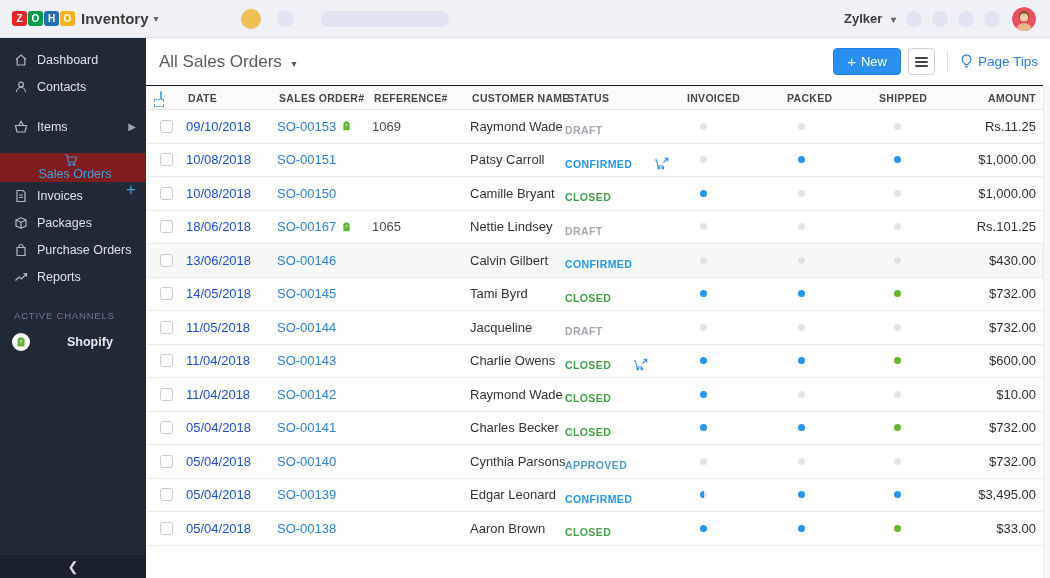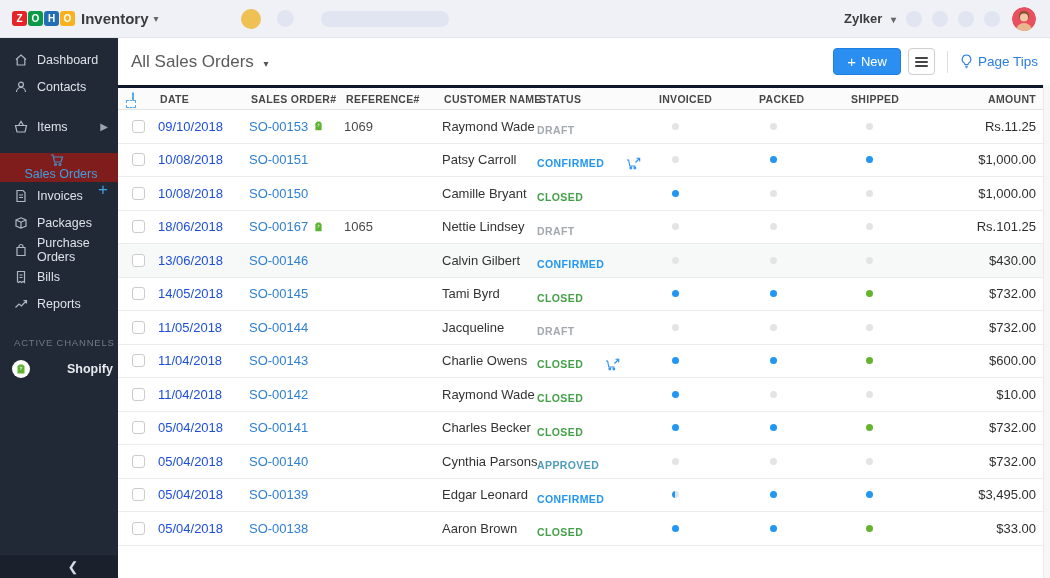--- a/index.html
+++ b/index.html
@@ -22,21 +22,21 @@
   .tb-right { margin-left:auto; display:flex; align-items:center; }
   .org { font-size:13px; font-weight:bold; color:#3b3b3b; cursor:pointer; }
   .tb-icon-dot { width:16px; height:16px; border-radius:50%; background:#e1e5f2; margin-left:10px; cursor:pointer; }
   .tb-icon-dot:first-of-type { margin-left:20px; }
   .avatar { width:24px; height:24px; border-radius:50%; margin:0 14px 0 12px; cursor:pointer; overflow:hidden; flex-shrink:0; }
 
   
   .body-row { display:flex; flex:1; min-height:0; }
 
   
-  .sidebar { width:118px; background:#212936; display:flex; flex-direction:column; flex-shrink:0; position:relative; }
+  .sidebar { width:146px; background:#212936; display:flex; flex-direction:column; flex-shrink:0; position:relative; }
   .nav { padding-top:8px; }
   .nav-item { height:27px; display:flex; align-items:center; padding:0 10px 0 14px; color:#dde2e8; font-size:12.5px; cursor:pointer; }
   .nav-item .ic { width:14px; height:14px; margin-right:9px; flex-shrink:0; opacity:.85; display:flex; align-items:center; justify-content:center; }
   .nav-item svg { stroke:#c9d1da; }
   .nav-item.gap { margin-top:13px; }
   .nav-item.active { background:#7f1d1d; color:#3e9fe0; height:29px;flex-direction:column; }
   .nav-item.active svg { stroke:#3e9fe0; }
   .nav-right { margin-left:auto; color:#9aa5b1; font-size:10px; }
   .nav-plus { margin-left:auto; color:#41a2e8; font-size:17px; font-weight:400; line-height:1; }
   .section-label { margin:20px 0 6px 14px; font-size:9.5px; letter-spacing:.8px; color:#6e7a89; }
@@ -54,37 +54,37 @@
   .btn-new { background:#2b8ff2; color:#fff; border:1px solid #1f7fe0; border-radius:4px; height:27px; padding:0 13px; font-size:13px; display:flex; align-items:center; cursor:pointer; }
   .btn-new .plus { font-size:15px; margin-right:5px; font-weight:400; }
   .btn-menu { width:27px; height:27px; background:#fff; border:1px solid #cfcfcf; border-radius:4px; margin-left:7px; display:flex; flex-direction:column; justify-content:center; align-items:center; gap:2px; cursor:pointer; }
   .btn-menu i { display:block; width:13px; height:2px; background:#444; border-radius:1px; }
   .mh-sep { width:1px; height:22px; background:#ddd; margin:0 12px; }
   .page-tips { display:flex; align-items:center; color:#2b7de0; font-size:13.5px; cursor:pointer; }
   .page-tips svg { margin-right:5px; }
 
   
   .grid-cols { display:grid; grid-template-columns:40px 91px 95px 98px 95px 120px 100px 92px 90px 1fr; align-items:center; }
-  .thead { height:25px; background:#fbfbfb; border-top:3px solid #0f172a; border-bottom:1px solid #e4e4e4; font-size:10.5px; font-weight:bold; color:#474747; letter-spacing:.3px; flex-shrink:0; }
+  .thead { height:25px; background:#fbfbfb; border-top:1px solid #0f172a; border-bottom:1px solid #e4e4e4; font-size:10.5px; font-weight:bold; color:#474747; letter-spacing:.3px; flex-shrink:0; }
   .thead .hc { padding-left:2px; white-space:nowrap; }
   .thead .hc.right { text-align:right; padding-right:14px; }
   .select-all { width:15px; height:12px; border:1px solid #57a9ea; border-radius:2px; margin-left:14px; position:relative; cursor:pointer; background:#fff; }
   .select-all::after { content:""; position:absolute; right:-3px; bottom:-3px; width:8px; height:6px; border:1px dashed #57a9ea; background:#fff; }
 
   .tbody { flex:1; }
   .row { height:33.5px; border-bottom:1px solid #ececec; cursor:pointer; }
   .row.hl { background:#f7f8f8; }
   .cell { font-size:13px; white-space:nowrap; overflow:hidden; }
   .checkbox { width:13px; height:13px; border:1px solid #cbcbcb; border-radius:3px; background:#fff; margin-left:14px; display:block; }
   .c-date { color:#1d4ed8; }
   .order-link { color:#2f80d3; text-decoration:none; }
   .c-order { display:flex; align-items:center; gap:5px; }
   .c-ref { color:#4a4a4a; }
   .c-cust { color:#333; }
-  .c-status { display:flex; align-items:flex-start;margin-top:8px; }
+  .c-status { display:flex; align-items:center;margin-top:8px; }
   .status-txt { font-size:10.5px; font-weight:bold; letter-spacing:.4px; }
   .cart-ic { margin-left:22px; display:flex; }
   .dot { width:7px; height:7px; border-radius:50%; display:block; }
   .c-amount { text-align:right; padding-right:14px; font-weight:500; color:#2e2e2e; }
 
   .scroll-track { position:absolute; top:47px; right:0; width:7px; bottom:0; background:#f7f7f7; border-left:1px solid #eaeaea; cursor:pointer; }
 </style>
 </head>
 <body>
 
@@ -182,28 +182,20 @@
           <span class="ic">
               <svg width="14" height="14" viewBox="0 0 14 14" fill="none" stroke-width="1.2">
                 <path d="M3 4.5 H11 V12.5 H3 Z M5 4.5 V3.5 a2 2 0 0 1 4 0 V4.5"></path>
               </svg>
             </span>
           <span>Purchase Orders</span>
         </div>
         <div class="nav-item">
           <span class="ic">
               <svg width="14" height="14" viewBox="0 0 14 14" fill="none" stroke-width="1.2">
-                <path d="M3.5 1.5 H10.5 V12.5 L9 11.5 L7.5 12.5 L6 11.5 L4.5 12.5 L3.5 11.8 Z M5.5 5 H8.5 M5.5 7.5 H8.5"></path>
-              </svg>
-            </span>
-          <span>Bills</span>
-        </div>
-        <div class="nav-item">
-          <span class="ic">
-              <svg width="14" height="14" viewBox="0 0 14 14" fill="none" stroke-width="1.2">
                 <path d="M1.5 10.5 L5 7 L7.5 9 L12.5 3.5 M9.5 3.5 H12.5 V6.5"></path>
               </svg>
             </span>
           <span>Reports</span>
         </div>
       </div>
       <div class="section-label">ACTIVE CHANNELS</div>
       <div class="channel-item">
         <span class="shopify-badge">
           <svg width="12" height="12" viewBox="0 0 12 12">

